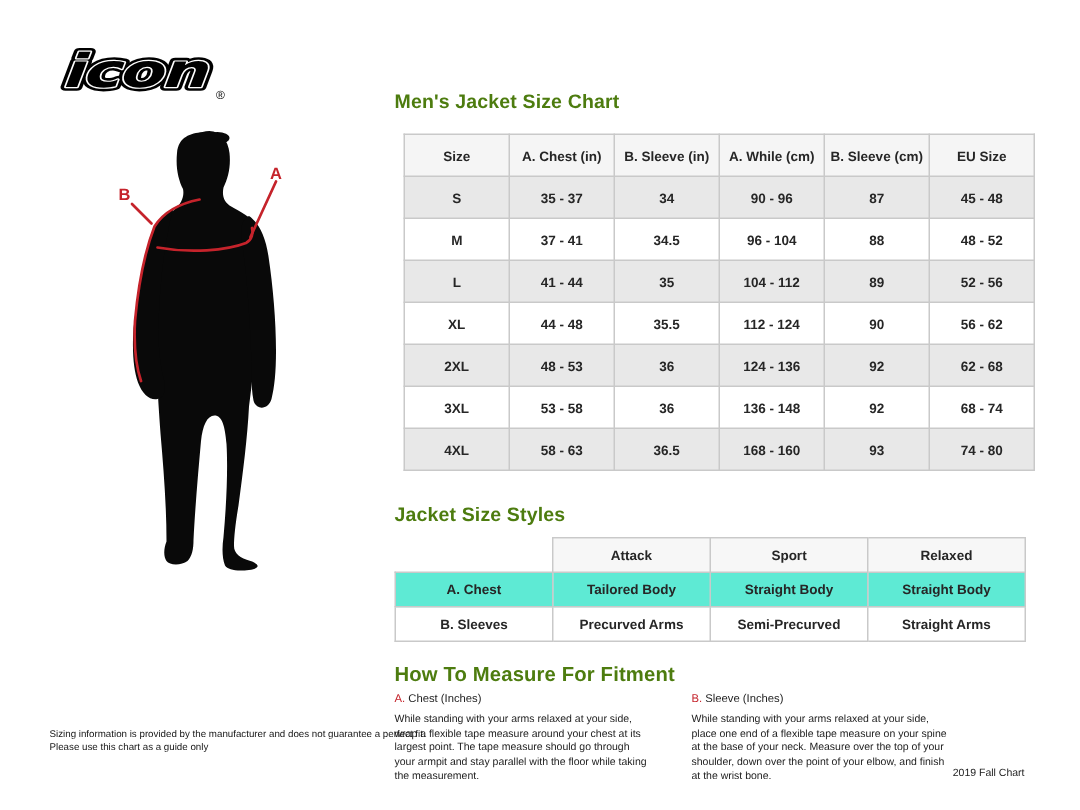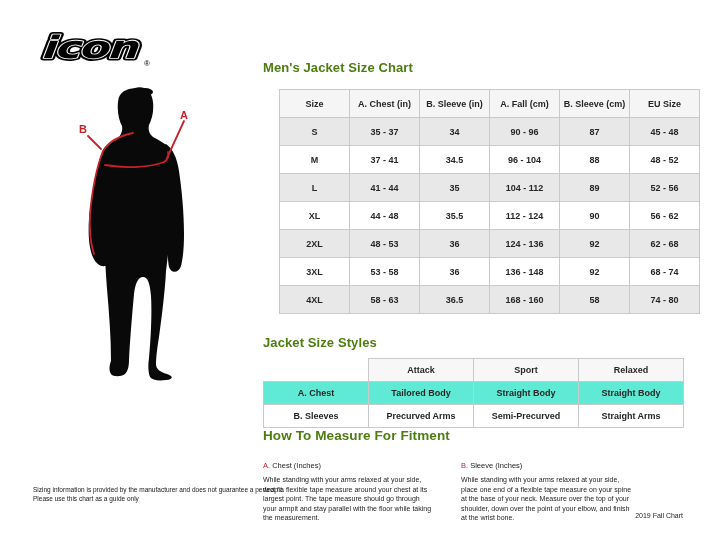--- a/index.html
+++ b/index.html
@@ -89,27 +89,27 @@
     <path d="M 129,36 L 112,73"></path>
   </g>
   <g fill="#c5232b" font-family="Liberation Sans, sans-serif" font-size="11" font-weight="bold">
     <text x="24" y="48">B</text>
     <text x="125" y="34">A</text>
   </g>
 </svg>
 
 <h1 class="abs sec-title" style="left:263px;top:60px;">Men's Jacket Size Chart</h1>
 
-<table class="abs size-table" style="left:279px;top:89px;">
+<table class="abs size-table" style="left:269px;top:89px;">
   <thead>
     <tr>
       <th>Size</th>
       <th>A. Chest (in)</th>
       <th>B. Sleeve (in)</th>
-      <th>A. Fall (cm)</th>
+      <th>A. While (cm)</th>
       <th>B. Sleeve (cm)</th>
       <th>EU Size</th>
     </tr>
   </thead>
   <tbody>
     <tr>
       <td>S</td>
       <td>35 - 37</td>
       <td>34</td>
       <td>90 - 96</td>
@@ -154,21 +154,21 @@
       <td>36</td>
       <td>136 - 148</td>
       <td>92</td>
       <td>68 - 74</td>
     </tr>
     <tr>
       <td>4XL</td>
       <td>58 - 63</td>
       <td>36.5</td>
       <td>168 - 160</td>
-      <td>58</td>
+      <td>93</td>
       <td>74 - 80</td>
     </tr>
   </tbody>
 </table>
 
 <h2 class="abs sec-title" style="left:263px;top:335px;">Jacket Size Styles</h2>
 
 <table class="abs style-table" style="left:263px;top:358px;">
   <thead>
     <tr>
@@ -187,21 +187,21 @@
     </tr>
     <tr>
       <td>B. Sleeves</td>
       <td>Precurved Arms</td>
       <td>Semi-Precurved</td>
       <td>Straight Arms</td>
     </tr>
   </tbody>
 </table>
 
-<h3 class="abs sec-title measure-title" style="left:263px;top:428px;">How To Measure For Fitment</h3>
+<h3 class="abs sec-title measure-title" style="left:263px;top:442px;">How To Measure For Fitment</h3>
 
 <div class="abs m-col" style="left:263px;top:461px;width:172px;">
   <div class="m-label">
     <span class="red-letter">A.</span>
     <span>Chest (Inches)</span>
   </div>
   <p>While standing with your arms relaxed at your side, wrap a flexible tape measure around your chest at its largest point. The tape measure should go through your armpit and stay parallel with the floor while taking the measurement.</p>
 </div>
 
 <div class="abs m-col" style="left:461px;top:461px;width:172px;">

